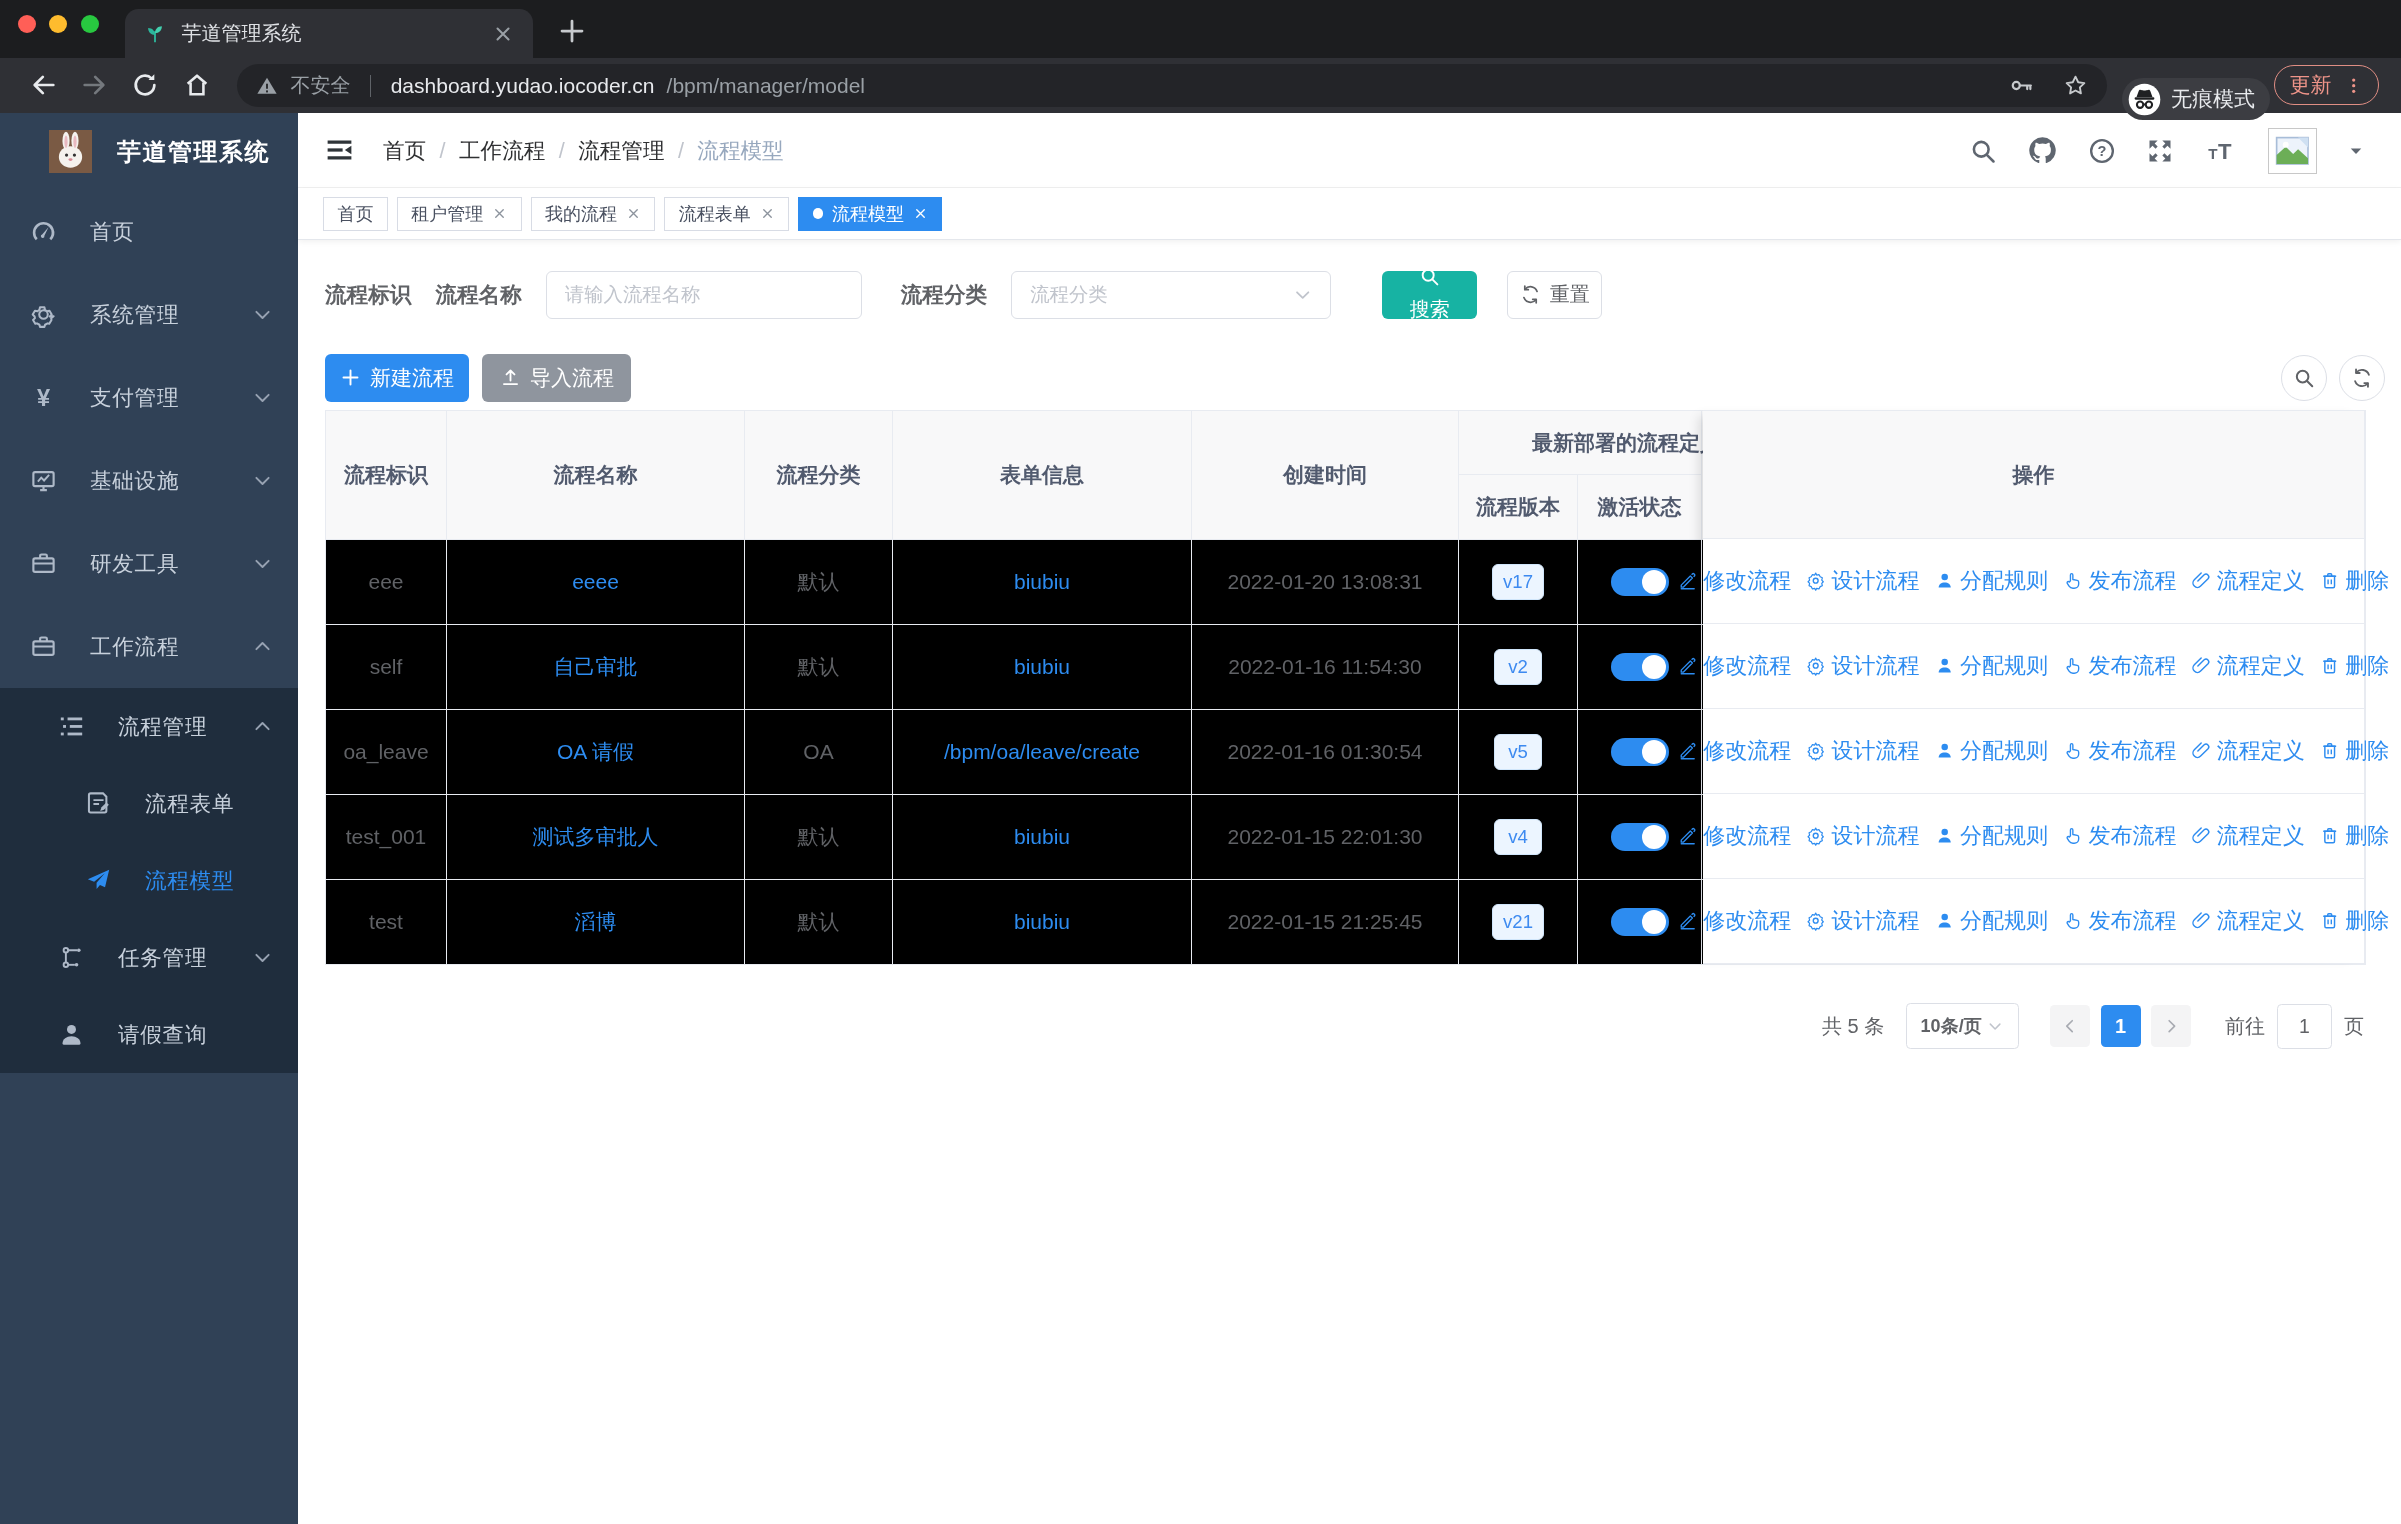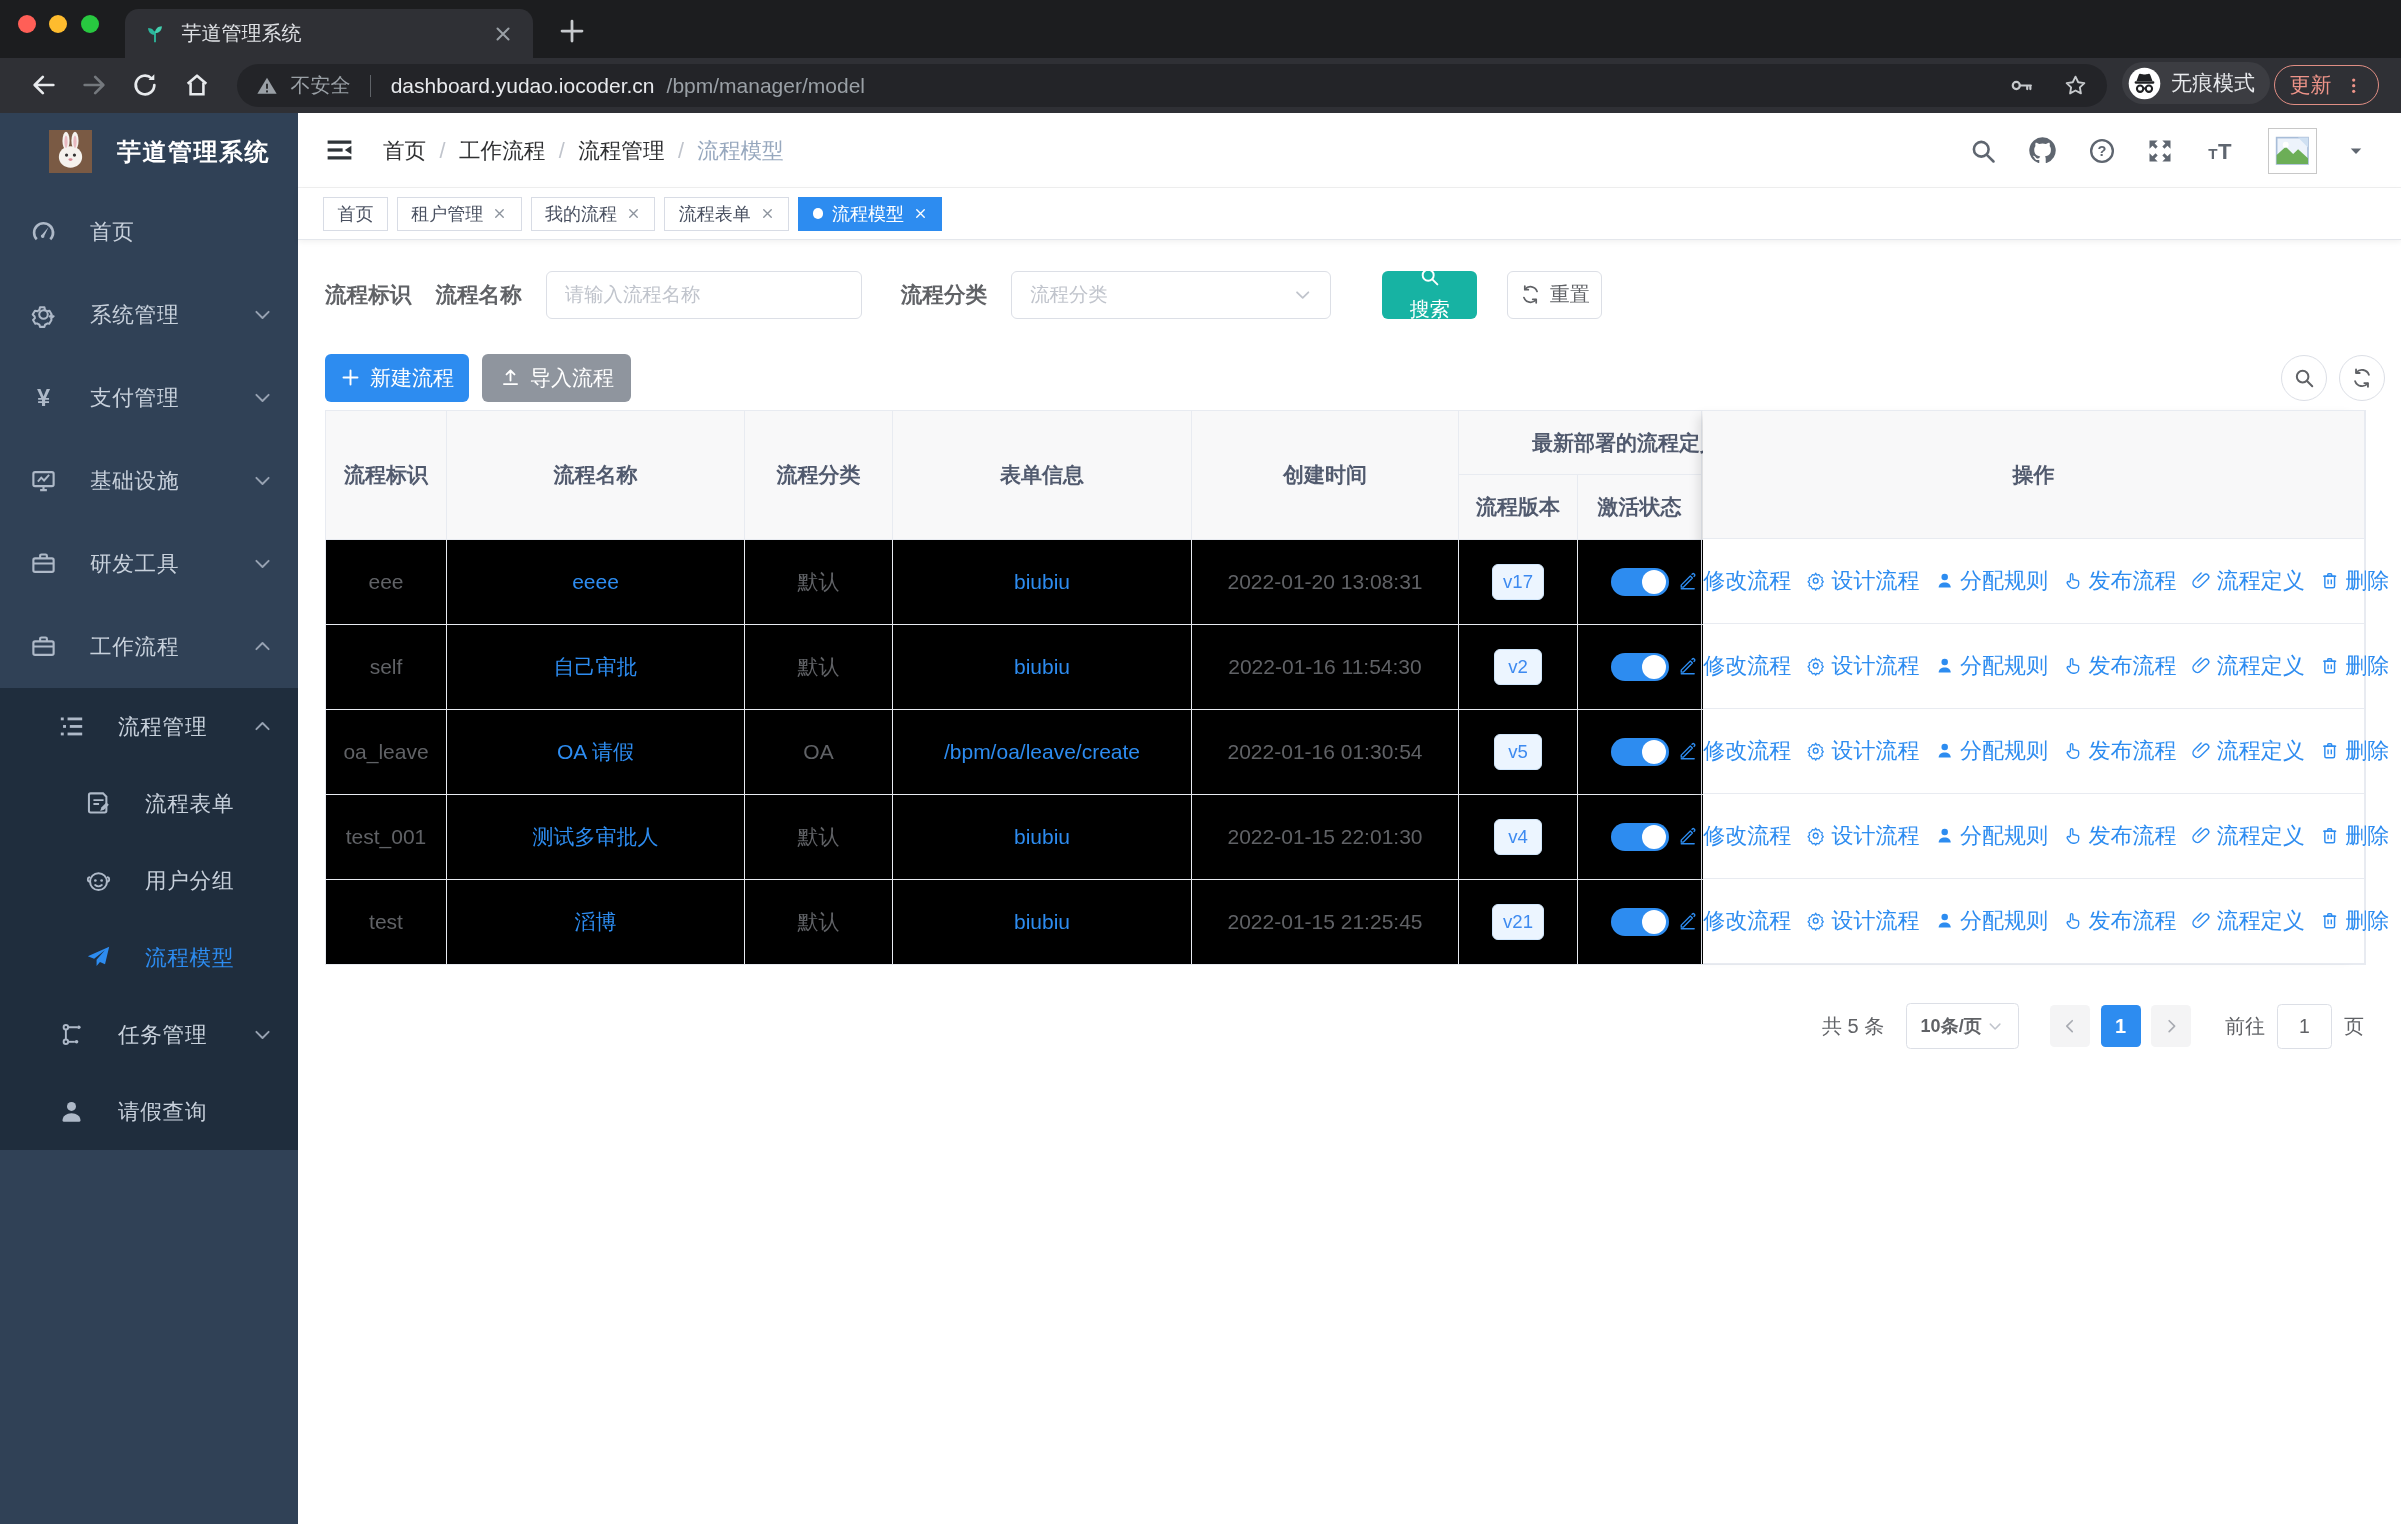--- a/index.html
+++ b/index.html
@@ -25,21 +25,21 @@
   .nav-ic.dim { color:#74787d; }
   .omnibox { position:absolute; left:237px; top:6px; width:1870px; height:43px; border-radius:21.6px;
     background:#232428; display:flex; align-items:center; padding:0 19.4px; gap:12px; }
   .omni-warn { width:22px; height:22px; color:#9aa0a6; }
   .omni-sec { color:#9aa0a6; font-size:20px; }
   .omni-div { width:1.5px; height:22px; background:#5f6368; margin:0 7.4px; }
   .omni-host { color:#e8eaed; font-size:21px; }
   .omni-path { color:#9aa0a6; font-size:21px; }
   .omni-spacer { flex:1; }
   .omni-right { width:25px; height:25px; color:#c7cacd; margin-left:16.4px; }
-  .incog { position:absolute; right:131px; top:4px; height:42px; border-radius:21px; background:#3c3d42;
+  .incog { position:absolute; right:131px; top:20px; height:42px; border-radius:21px; background:#3c3d42;
     display:flex; align-items:center; gap:10.4px; padding:0 15px 0 6px; color:#e8eaed; font-size:21px; }
   .incog .icon { width:33px; height:33px; }
   .update-pill { position:absolute; right:22px; top:7.4px; height:40px; border:1.5px solid #e08e84; border-radius:20px;
     color:#ee9489; display:flex; align-items:center; gap:12px; padding:0 15px; font-size:21px; }
   .update-pill .icon { width:19.4px; height:19.4px; color:#ee9489; }
 
   
   .app { position:absolute; top:113px; left:0; right:0; bottom:0; }
 
   
@@ -379,32 +379,20 @@
       </div>
       <div class="menu-item sub3">
         <span class="icon mi-icon">
             <svg viewBox="0 0 24 24" xmlns="http://www.w3.org/2000/svg">
               <path d="M5 3h11l3 3v12.5a1.5 1.5 0 0 1-1.5 1.5H5a1.5 1.5 0 0 1-1.5-1.5V4.5A1.5 1.5 0 0 1 5 3z" stroke="currentColor" stroke-width="1.8" fill="none"></path>
               <path d="M7.5 9h9M7.5 12.5h5" stroke="currentColor" stroke-width="1.7"></path>
               <path d="M13.5 18.7l1.2-3.4 4.3-4.3 2.2 2.2-4.3 4.3z" fill="currentColor"></path>
             </svg>
           </span>
         <span class="mi-label">流程表单</span>
-      </div>
-      <div class="menu-item sub3">
-        <span class="icon mi-icon">
-            <svg viewBox="0 0 24 24" xmlns="http://www.w3.org/2000/svg">
-              <circle cx="12" cy="13" r="7.5" stroke="currentColor" stroke-width="1.8" fill="none"></circle>
-              <path d="M4.5 13c-1.2 0-2-.9-2-2s.8-2 2-2M19.5 13c1.2 0 2-.9 2-2s-.8-2-2-2" stroke="currentColor" stroke-width="1.6" fill="none"></path>
-              <circle cx="9.2" cy="12" r="1.2" fill="currentColor"></circle>
-              <circle cx="14.8" cy="12" r="1.2" fill="currentColor"></circle>
-              <path d="M9 16c1.8 1.4 4.2 1.4 6 0" stroke="currentColor" stroke-width="1.6" fill="none" stroke-linecap="round"></path>
-            </svg>
-          </span>
-        <span class="mi-label">用户分组</span>
       </div>
       <div class="menu-item sub3 active">
         <span class="icon mi-icon">
             <svg viewBox="0 0 24 24" xmlns="http://www.w3.org/2000/svg">
               <path d="M21.5 2.5L2.5 10.8l5.6 2.3 9.5-7.6-7.3 8.6v5.4l3-3.6 4.5 2z" fill="currentColor"></path>
             </svg>
           </span>
         <span class="mi-label">流程模型</span>
       </div>
       <div class="menu-item sub2">

